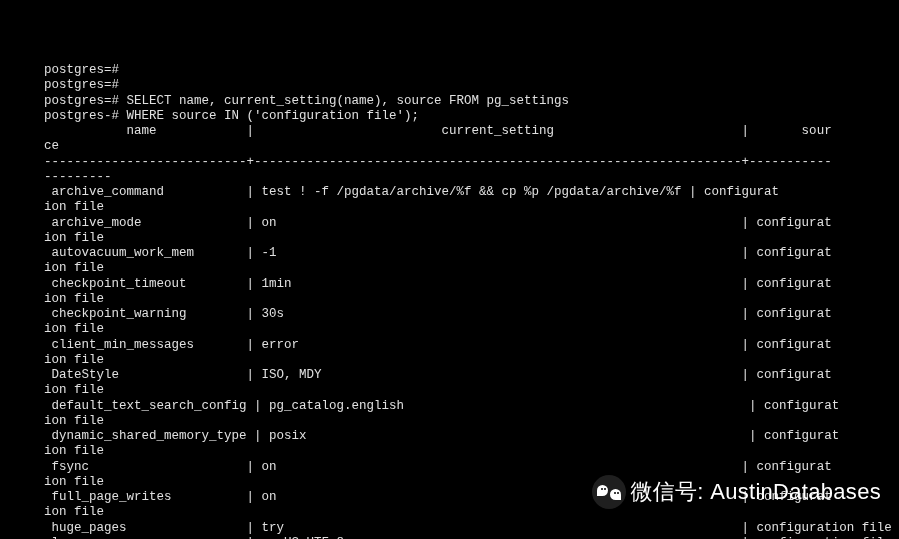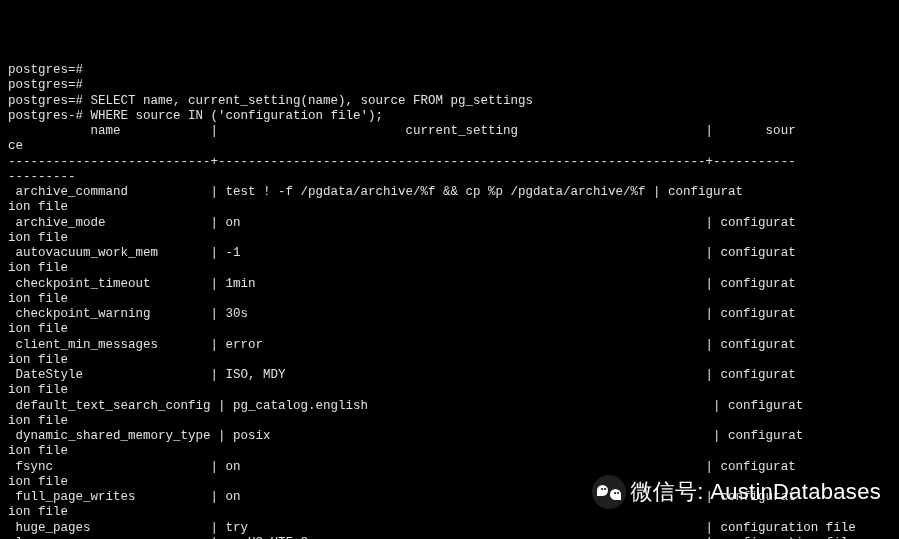--- a/index.html
+++ b/index.html
@@ -9,21 +9,21 @@
       font-family: "Courier New", Consolas, monospace;
       font-size: 12.5px;
       line-height: 1.22;
       width: 899px;
       height: 539px;
       overflow: hidden;
       padding: 2px 8px;
       white-space: pre;
       position: relative;
     }
-    .line { display: block; }
+    .line { display: block; margin-left: 36px; }
     .watermark {
       position: absolute;
       bottom: 30px;
       right: 18px;
       display: flex;
       align-items: center;
       gap: 4px;
       font-family: Liberation Sans, sans-serif;
       color: #fff;
       pointer-events: none;

